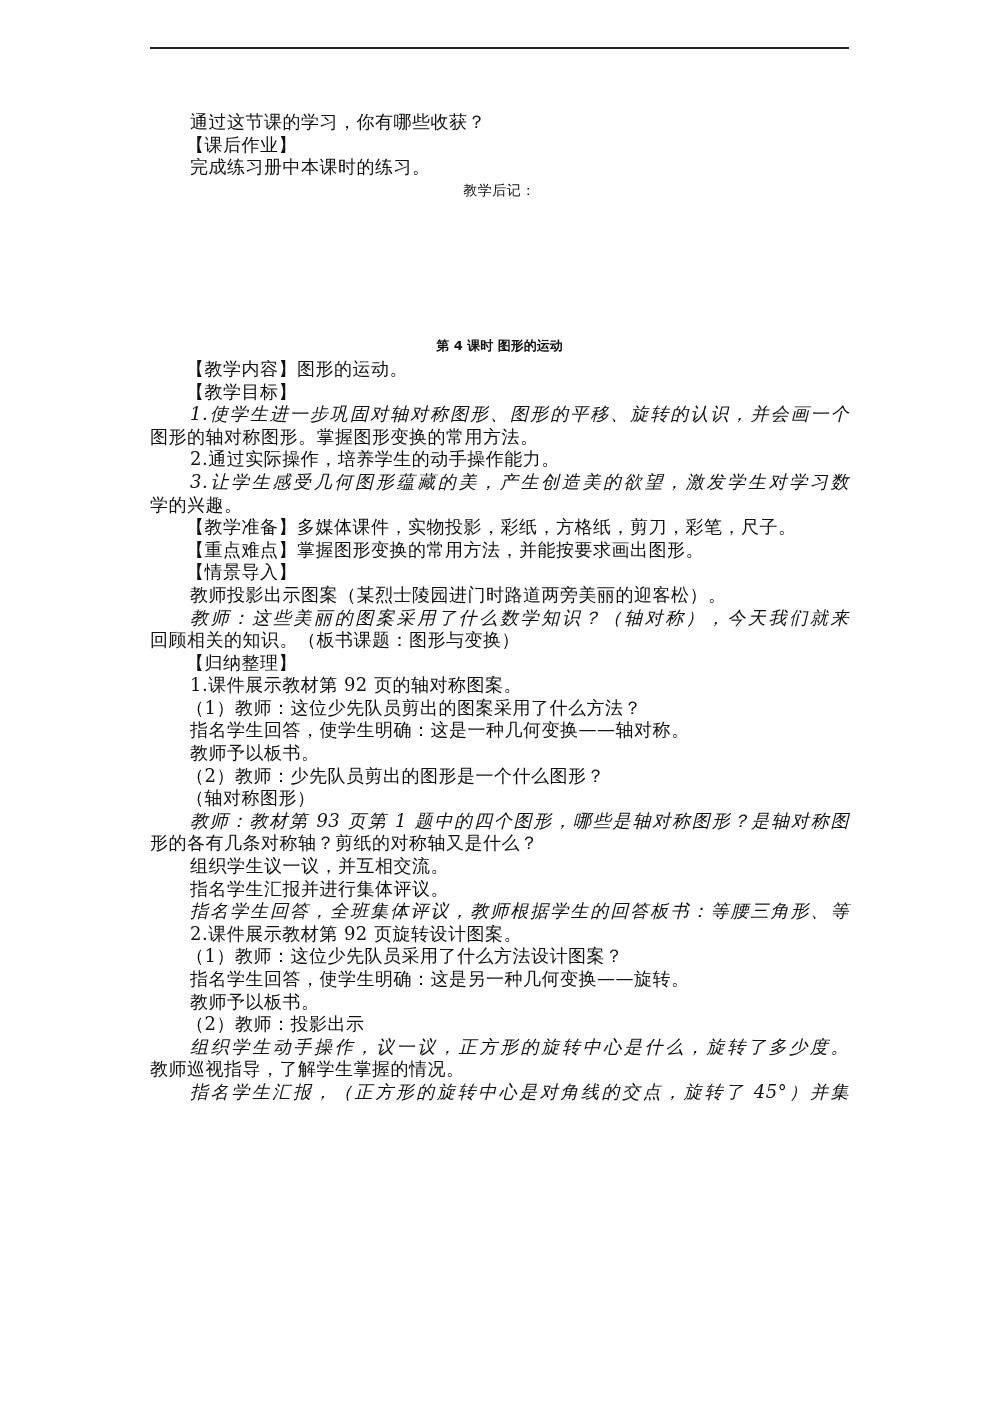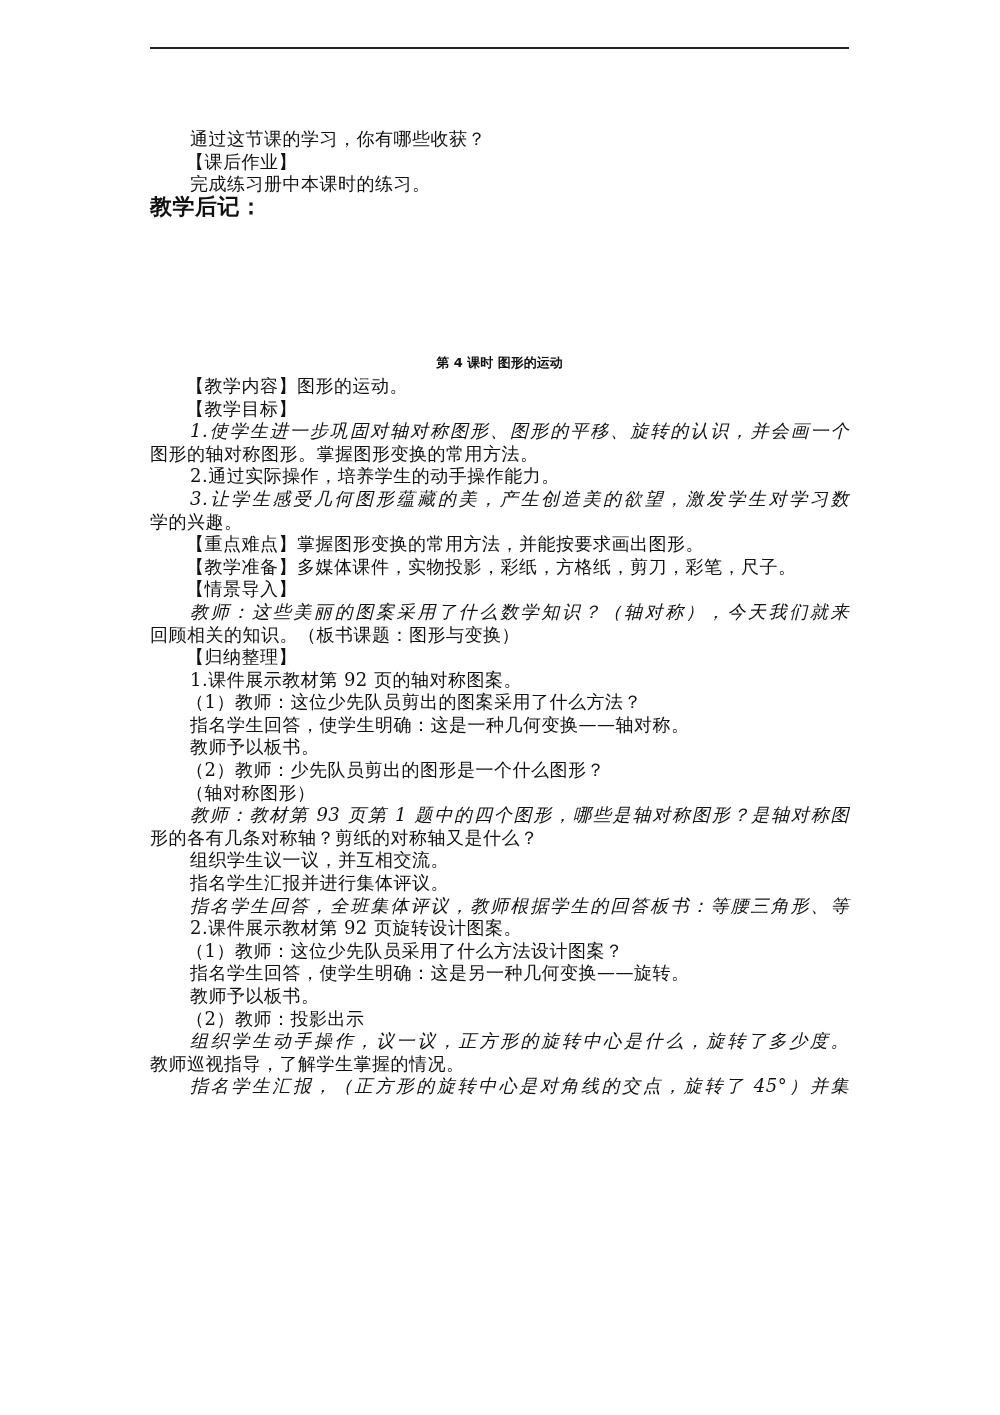--- a/index.html
+++ b/index.html
@@ -5,28 +5,28 @@
   html, body { margin: 0; padding: 0; background: #ffffff; }
   body {
     width: 1000px; height: 1415px; position: relative; overflow: hidden;
     font-family: "DejaVu Serif", "Liberation Serif", serif;
     color: #111111;
   }
   .header-rule {
     position: absolute; left: 150px; top: 47px; width: 699px; height: 2px;
     background: #222222;
   }
-  .page { position: absolute; left: 150px; top: 128px; width: 699px; }
+  .page { position: absolute; left: 150px; top: 111px; width: 699px; }
   .line {
     font-size: 18px; line-height: 22.6px; white-space: nowrap;
     letter-spacing: 0.5px; margin: 0;
   }
   .indent { padding-left: 40px; }
   .indent-s { padding-left: 36px; }
-  .bold { font-family: "DejaVu Sans", "Liberation Sans", sans-serif; font-weight: bold; font-size: 22px; }
+  .bold { font-family: "DejaVu Sans", "Liberation Sans", sans-serif; font-weight: normal; font-size: 14px; text-align: center; }
   .title {
     text-align: center; font-family: "DejaVu Sans", "Liberation Sans", sans-serif;
     font-weight: bold; font-size: 13px; line-height: 22.6px; margin: 0;
   }
   .justify { text-align: justify; text-align-last: justify; white-space: normal; font-style: italic; }
   .spacer-1 { height: 134px; }
 </style>
 </head>
 <body>
 
@@ -41,23 +41,24 @@
   <div class="spacer-1"></div>
 
   <p class="title">第 4 课时  图形的运动</p>
   <p class="line indent-s">【教学内容】图形的运动。</p>
   <p class="line indent-s">【教学目标】</p>
   <p class="line indent justify">1.使学生进一步巩固对轴对称图形、图形的平移、旋转的认识，并会画一个</p>
   <p class="line">图形的轴对称图形。掌握图形变换的常用方法。</p>
   <p class="line indent">2.通过实际操作，培养学生的动手操作能力。</p>
   <p class="line indent justify">3.让学生感受几何图形蕴藏的美，产生创造美的欲望，激发学生对学习数</p>
   <p class="line">学的兴趣。</p>
+  <p class="line indent-s">【教学准备】多媒体课件，实物投影，彩纸，方格纸，剪刀，彩笔，尺子。</p>
   <p class="line indent-s">【重点难点】掌握图形变换的常用方法，并能按要求画出图形。</p>
-  <p class="line indent-s">【教学准备】多媒体课件，实物投影，彩纸，方格纸，剪刀，彩笔，尺子。</p>
   <p class="line indent-s">【情景导入】</p>
+  <p class="line indent">教师投影出示图案（某烈士陵园进门时路道两旁美丽的迎客松）。</p>
   <p class="line indent justify">教师：这些美丽的图案采用了什么数学知识？（轴对称），今天我们就来</p>
   <p class="line">回顾相关的知识。（板书课题：图形与变换）</p>
   <p class="line indent-s">【归纳整理】</p>
   <p class="line indent">1.课件展示教材第 92 页的轴对称图案。</p>
   <p class="line indent-s">（1）教师：这位少先队员剪出的图案采用了什么方法？</p>
   <p class="line indent">指名学生回答，使学生明确：这是一种几何变换——轴对称。</p>
   <p class="line indent">教师予以板书。</p>
   <p class="line indent-s">（2）教师：少先队员剪出的图形是一个什么图形？</p>
   <p class="line indent-s">（轴对称图形）</p>
   <p class="line indent justify">教师：教材第 93 页第 1 题中的四个图形，哪些是轴对称图形？是轴对称图</p>

